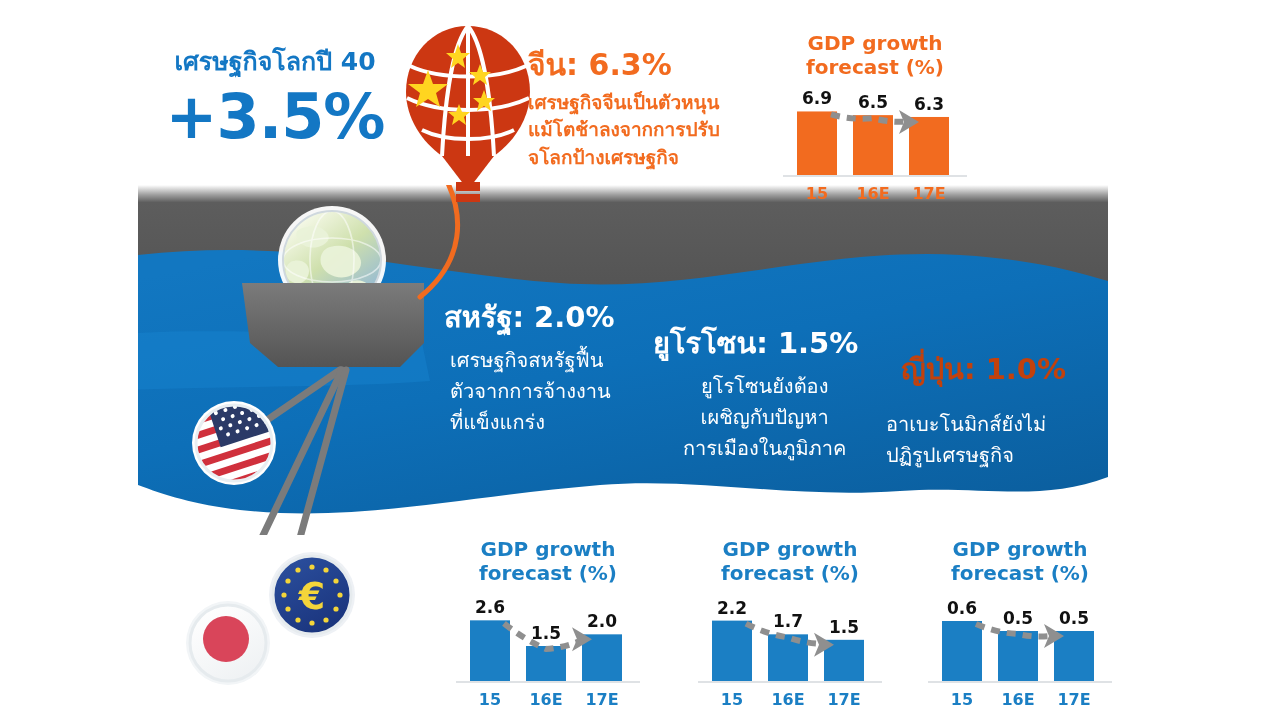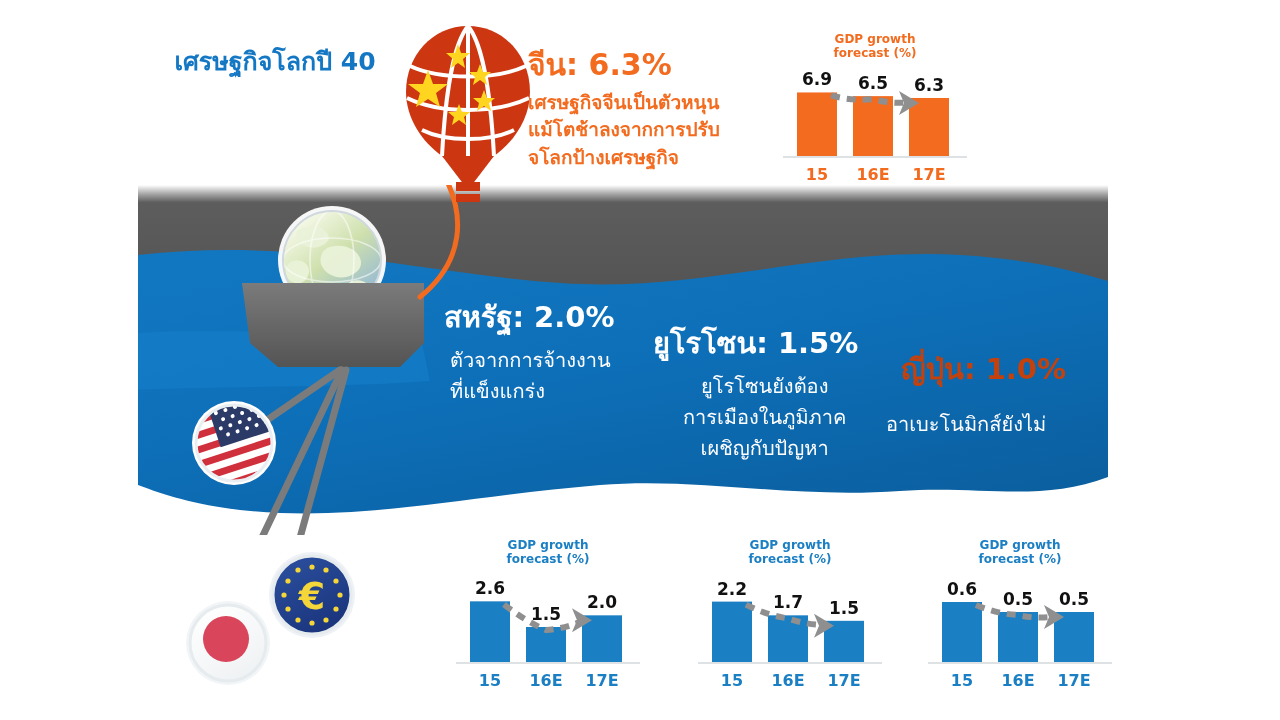--- a/index.html
+++ b/index.html
@@ -45,21 +45,21 @@
   #eu-callout .c-body{margin-top:10px;padding-left:18px;}
   #eu-callout .c-line{color:#ffffff;font-size:20px;line-height:1.55;}
 
   #jp-callout{left:880px;top:352px;}
   #jp-callout .c-head{color:#c2410c;font-size:29px;line-height:1.2;margin-left:21px;}
   #jp-callout .c-body{margin-top:22px;padding-left:6px;}
   #jp-callout .c-line{color:#ffffff;font-size:20px;line-height:1.55;}
 
   
   .minichart{width:200px;height:170px;}
-  .mc-title{font-weight:bold;font-size:12px;line-height:1.18;text-align:center;}
+  .mc-title{font-weight:bold;font-size:20px;line-height:1.18;text-align:center;}
   .mc-title.orange{color:#f26b1f;}
   .mc-title.blue{color:#1b7fc4;}
 </style>
 </head>
 <body>
 
 <div id="stage">
 
   <svg id="banner" class="abs" viewBox="0 0 1280 350" width="1280" height="350">
     <defs>
@@ -256,52 +256,55 @@
         <circle cx="118" cy="36" r="2.6"></circle>
           <circle cx="128" cy="25" r="2.6"></circle>
       </g>
       <text x="142" y="64" font-family="'DejaVu Sans','Liberation Sans',sans-serif" font-size="38" font-weight="bold" fill="#F4D53A" text-anchor="middle">€</text>
       <circle cx="142" cy="50" r="39" fill="none" stroke="#e6ebee" stroke-width="3"></circle>
     </g>
   </svg>
 
   <div id="headline" class="abs">
     <div class="h-title">เศรษฐกิจโลกปี 40</div>
+    <div class="h-value">+3.5%</div>
   </div>
 
   <div id="china-callout" class="abs callout">
     <div class="c-head">จีน: 6.3%</div>
     <div class="c-body" style="margin-top:6px;">
       <div class="c-line">เศรษฐกิจจีนเป็นตัวหนุน</div>
       <div class="c-line">แม้โตช้าลงจากการปรับ</div>
       <div class="c-line">จโลกป้างเศรษฐกิจ</div>
     </div>
   </div>
 
   <div id="us-callout" class="abs callout">
     <div class="c-head">สหรัฐ: 2.0%</div>
     <div class="c-body">
+      <div class="c-line">เศรษฐกิจสหรัฐฟื้น</div>
       <div class="c-line">ตัวจากการจ้างงาน</div>
       <div class="c-line">ที่แข็งแกร่ง</div>
     </div>
   </div>
 
   <div id="eu-callout" class="abs callout">
     <div class="c-head">ยูโรโซน: 1.5%</div>
     <div class="c-body">
       <div class="c-line">ยูโรโซนยังต้อง</div>
+      <div class="c-line">เผชิญกับปัญหา</div>
       <div class="c-line">การเมืองในภูมิภาค</div>
-      <div class="c-line">เผชิญกับปัญหา</div>
     </div>
   </div>
 
   <div id="jp-callout" class="abs callout">
     <div class="c-head">ญี่ปุ่น: 1.0%</div>
     <div class="c-body">
       <div class="c-line">อาเบะโนมิกส์ยังไม่</div>
+      <div class="c-line">ปฏิรูปเศรษฐกิจ</div>
     </div>
   </div>
 
   <div class="abs minichart" id="chart-china" style="left:775px;top:32px;">
     <div class="mc-title orange">
       <div>GDP growth</div>
       <div>forecast (%)</div>
     </div>
     <svg class="mc-svg" width="200" height="128" viewBox="0 0 200 128">
         <rect x="22" y="32.44736842105263" width="40" height="63.55263157894737" fill="#F26B1F"></rect>

